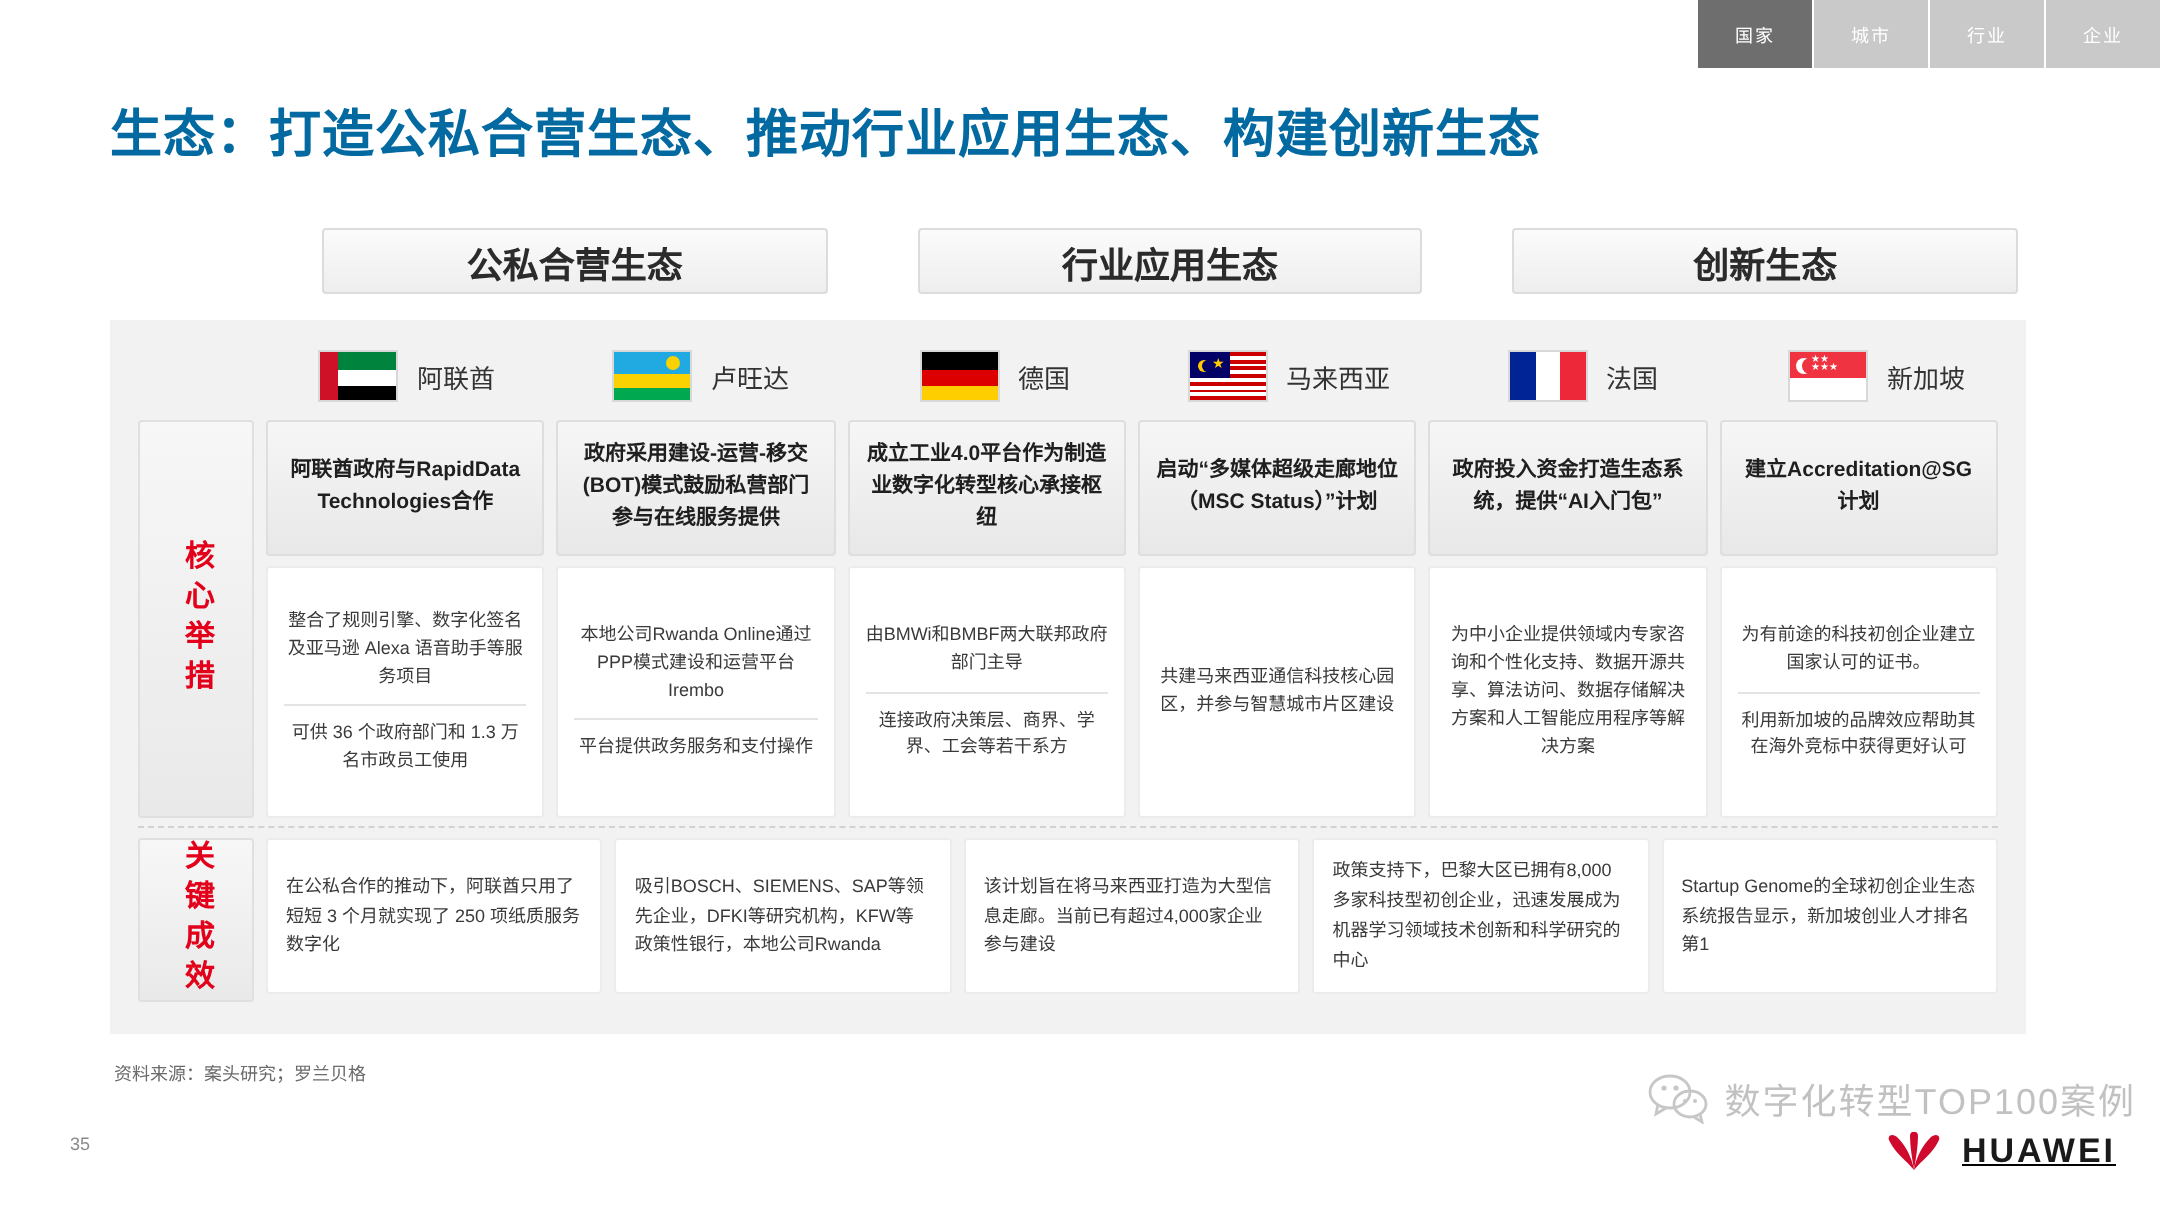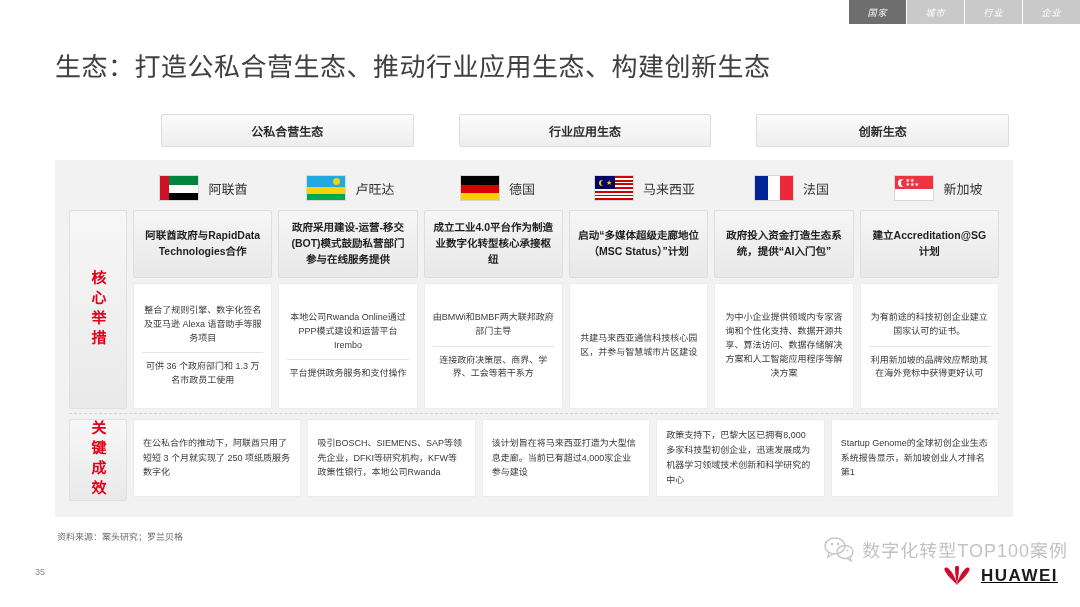--- a/index.html
+++ b/index.html
@@ -16,41 +16,40 @@
 
   
   .tabbar {
     position: absolute;
     top: 0; right: 0;
     display: flex;
     height: 18px;
   }
   .tab {
     width: 58px;
-    height: 24px;
+    height: 34px;
     display: flex;
     align-items: center;
     justify-content: center;
     font-size: 9px;
     color: #ffffff;
     background: #c9c9c9;
     border-left: 1px solid #ffffff;
     letter-spacing: 1px;
-    font-style: italic;
   }
   .tab.active { background: #6e6e6e; }
 
   
   .page-title {
     position: absolute;
     left: 55px;
     top: 46px;
     font-size: 26px;
-    font-weight: normal;
-    color: #404040;
+    font-weight: bold;
+    color: #0369a1;
     letter-spacing: 0.5px;
     white-space: nowrap;
   }
 
   
   .cat-band {
     position: absolute;
     left: 133px;
     top: 114px;
     width: 876px;
@@ -59,21 +58,21 @@
   }
   .cat-box {
     flex: 1;
     height: 33px;
     background: linear-gradient(#fbfbfb, #eeeeee);
     border: 1px solid #dcdcdc;
     border-radius: 2px;
     display: flex;
     align-items: center;
     justify-content: center;
-    font-size: 12px;
+    font-size: 18px;
     font-weight: bold;
     color: #2b2b2b;
     margin-left: 28px;
   }
 
   
   .panel {
     position: absolute;
     left: 55px;
     top: 160px;

